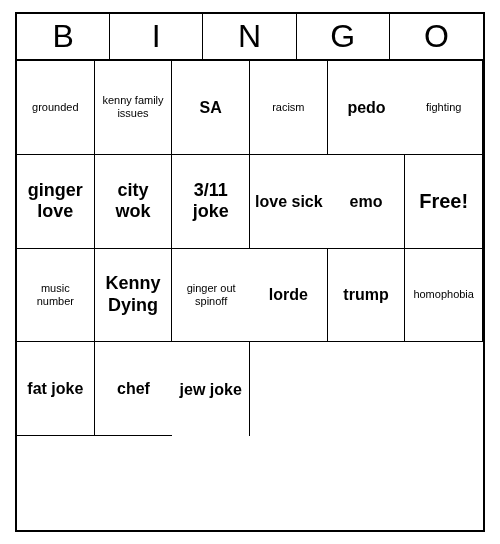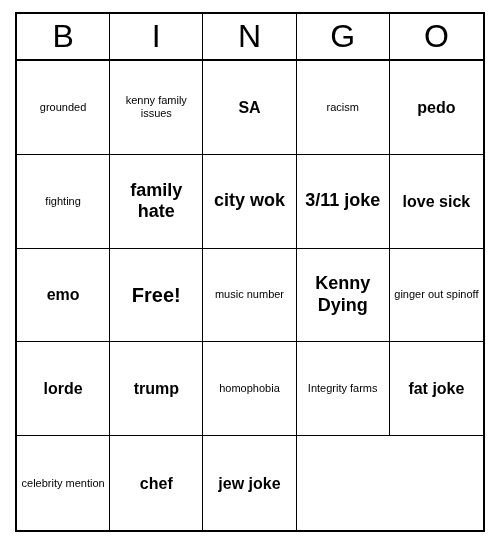--- a/index.html
+++ b/index.html
@@ -29,21 +29,21 @@
       font-size: 32px;
       font-weight: normal;
       padding: 4px 0;
       border-right: 1px solid #000;
     }
     .bingo-header-cell:last-child {
       border-right: none;
     }
     .bingo-grid {
       display: grid;
-      grid-template-columns: repeat(5, 1fr);
+      grid-template-columns: repeat(6, 1fr);
       grid-template-rows: repeat(5, 1fr);
       flex: 1;
     }
     .bingo-cell {
       border-right: 1px solid #000;
       border-bottom: 1px solid #000;
       display: flex;
       align-items: center;
       justify-content: center;
       text-align: center;
@@ -84,31 +84,29 @@
       <div class="bingo-header-cell">G</div>
       <div class="bingo-header-cell">O</div>
     </div>
   <div class="bingo-grid">
   <div class="bingo-cell small">grounded</div>
       <div class="bingo-cell small">kenny family issues</div>
       <div class="bingo-cell large">SA</div>
       <div class="bingo-cell small">racism</div>
       <div class="bingo-cell large">pedo</div>
       <div class="bingo-cell small">fighting</div>
-      <div class="bingo-cell medium">family hate</div>
+      <div class="bingo-cell medium">ginger love</div>
       <div class="bingo-cell medium">city wok</div>
       <div class="bingo-cell medium">3/11 joke</div>
       <div class="bingo-cell large">love sick</div>
       <div class="bingo-cell large">emo</div>
       <div class="bingo-cell free">Free!</div>
       <div class="bingo-cell small">music number</div>
       <div class="bingo-cell medium">Kenny Dying</div>
       <div class="bingo-cell small">ginger out spinoff</div>
       <div class="bingo-cell large">lorde</div>
       <div class="bingo-cell large">trump</div>
       <div class="bingo-cell small">homophobia</div>
-      <div class="bingo-cell small">Integrity farms</div>
       <div class="bingo-cell large">fat joke</div>
-      <div class="bingo-cell small">celebrity mention</div>
       <div class="bingo-cell large">chef</div>
       <div class="bingo-cell large">jew joke</div>
     </div>
 </div>
 
 </body></html>

